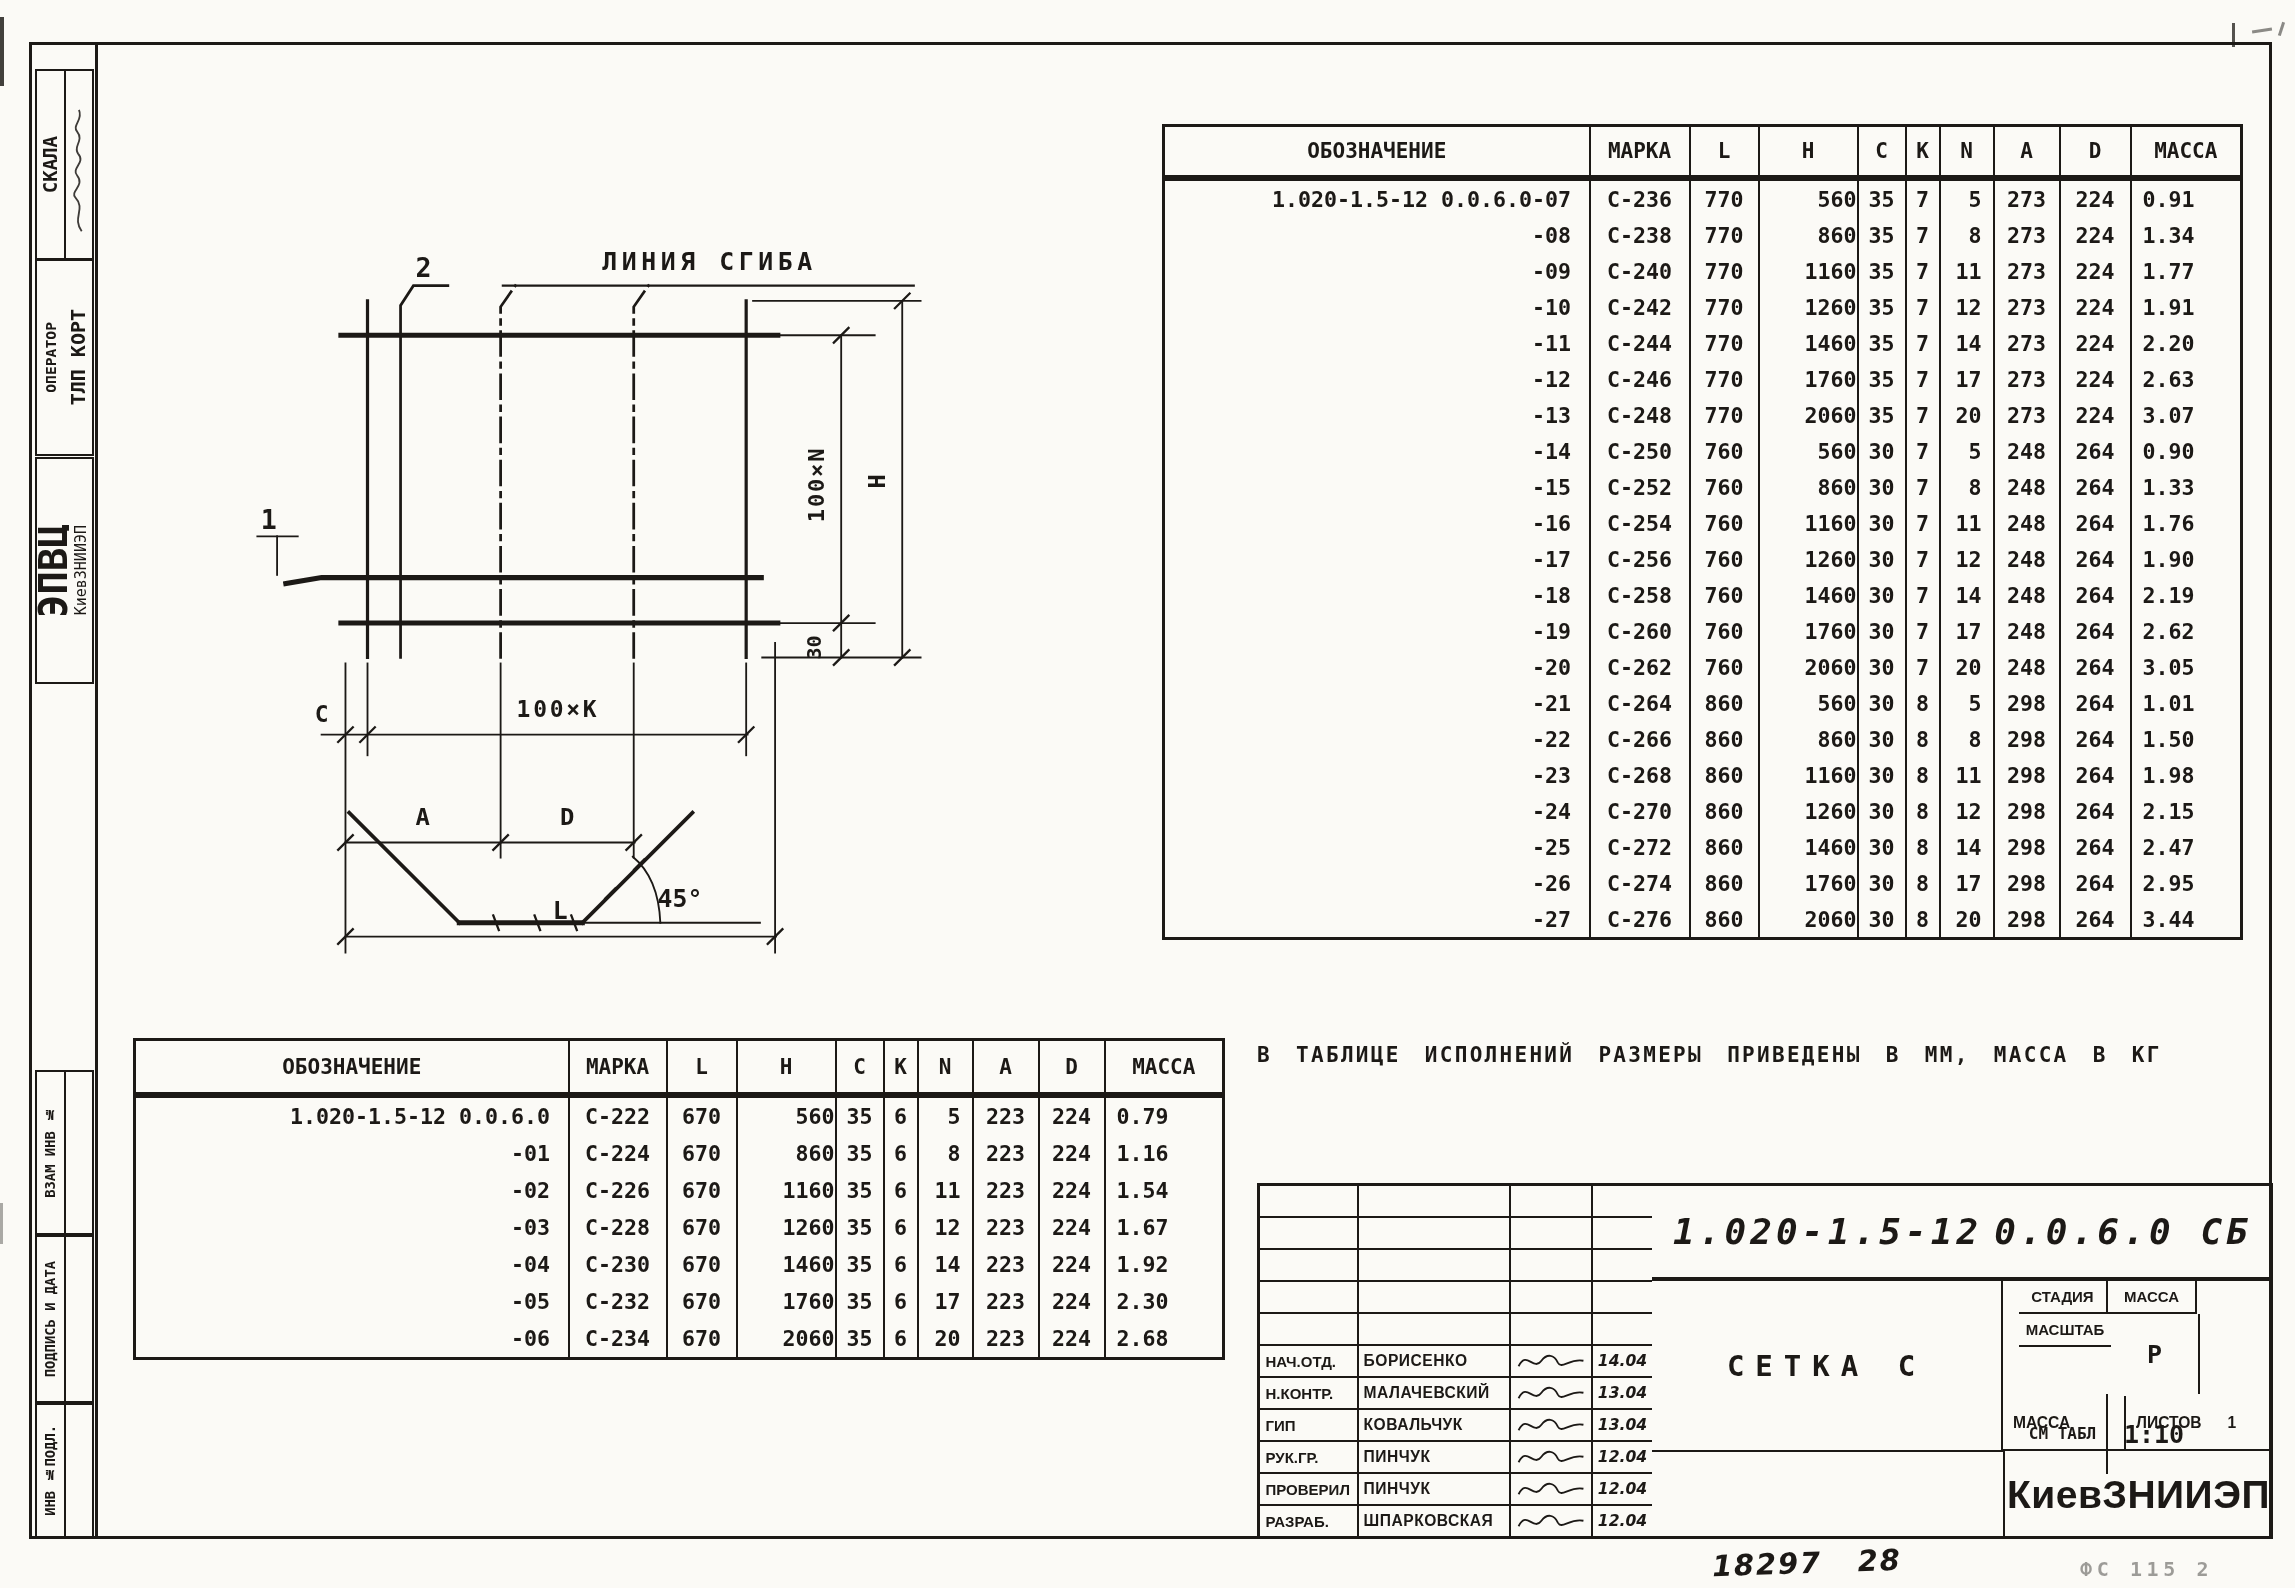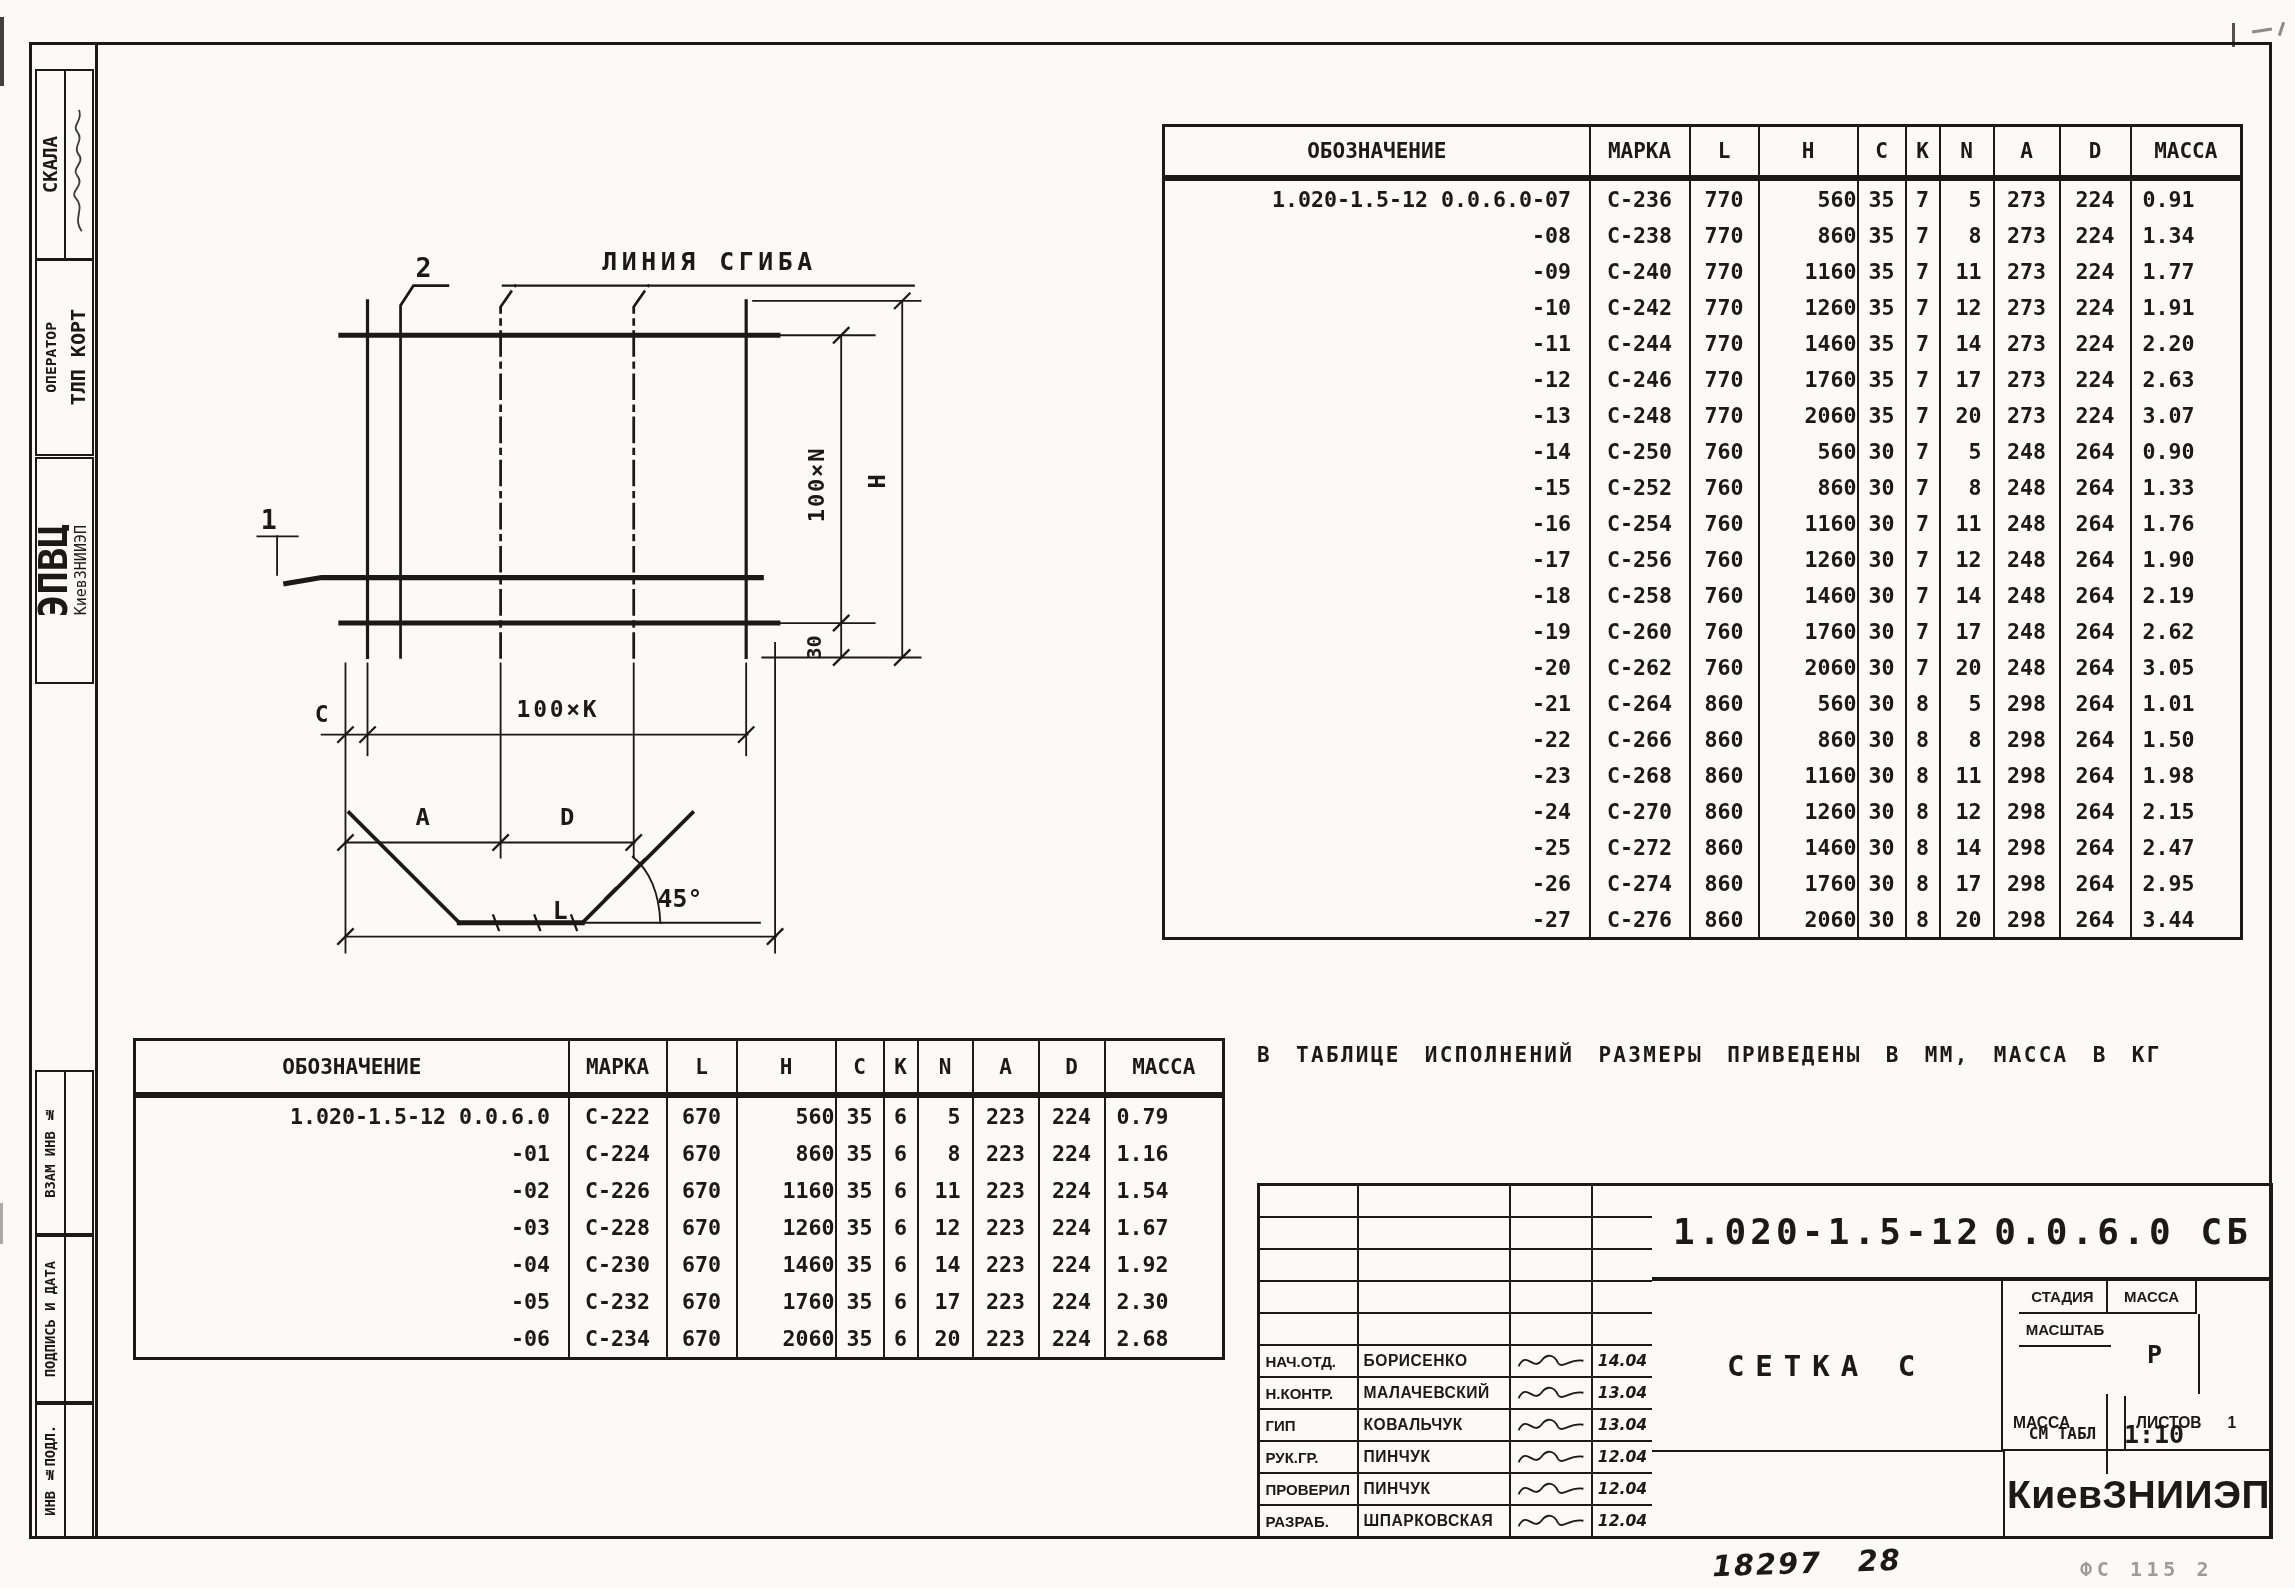--- a/index.html
+++ b/index.html
@@ -37,21 +37,21 @@
   .tb-staff{position:absolute;left:0;top:0;width:392px;height:348px;display:grid;
             grid-template-columns:99px 152px 82px 59px;grid-auto-rows:32px;}
   .tb-cell{border-right:2.3px solid var(--ink);border-bottom:2.3px solid var(--ink);box-sizing:border-box;
            display:flex;align-items:center;overflow:hidden;}
   .tb-cell.role{font:700 15px "Liberation Sans",sans-serif;padding-left:5.5px;}
   .tb-cell.name{font:700 15.6px "Liberation Sans",sans-serif;padding-left:4.6px;letter-spacing:0.5px;}
   .tb-cell.date{font:italic 700 15.6px "DejaVu Sans",sans-serif;justify-content:center;border-right:none;}
   .tb-cell.sig{justify-content:center;}
   .tb-doc{position:absolute;left:392px;top:0;width:621px;height:95px;border-bottom:4.1px solid var(--ink);box-sizing:border-box;
           display:flex;align-items:center;justify-content:space-between;padding:0 21px;
-          font-size:36px;font-weight:700;letter-spacing:4.1px;white-space:nowrap;}
+          font-size:36px;font-weight:700;letter-spacing:4.1px;white-space:nowrap;font-style:italic;}
   .tb-title{position:absolute;left:392px;top:95px;width:351px;height:171px;border-right:2.8px solid var(--ink);
             border-bottom:2.8px solid var(--ink);box-sizing:border-box;display:flex;align-items:center;justify-content:center;
             font-size:29px;font-weight:700;letter-spacing:11px;}
   .tb-smg{position:absolute;left:743px;top:95px;width:269px;height:116px;display:flex;flex-wrap:wrap;padding-left:16px;}
   .tb-smg .h{height:33px;border-bottom:2.8px solid var(--ink);font:700 15px "Liberation Sans",sans-serif;}
   .tb-smg .v{height:80px;font-weight:700;}
   .tb-smg div{box-sizing:border-box;display:flex;align-items:center;justify-content:center;text-align:center;border-right:2.8px solid var(--ink);}
   .tb-smg div:nth-child(3n){border-right:none;}
   .tb-smg .c1{width:89px;} .tb-smg .c2{width:89px;} .tb-smg .c3{width:92px;}
   .tb-smg .big{font-size:25px;} .tb-smg .two{font-size:16px;line-height:1.15;}

